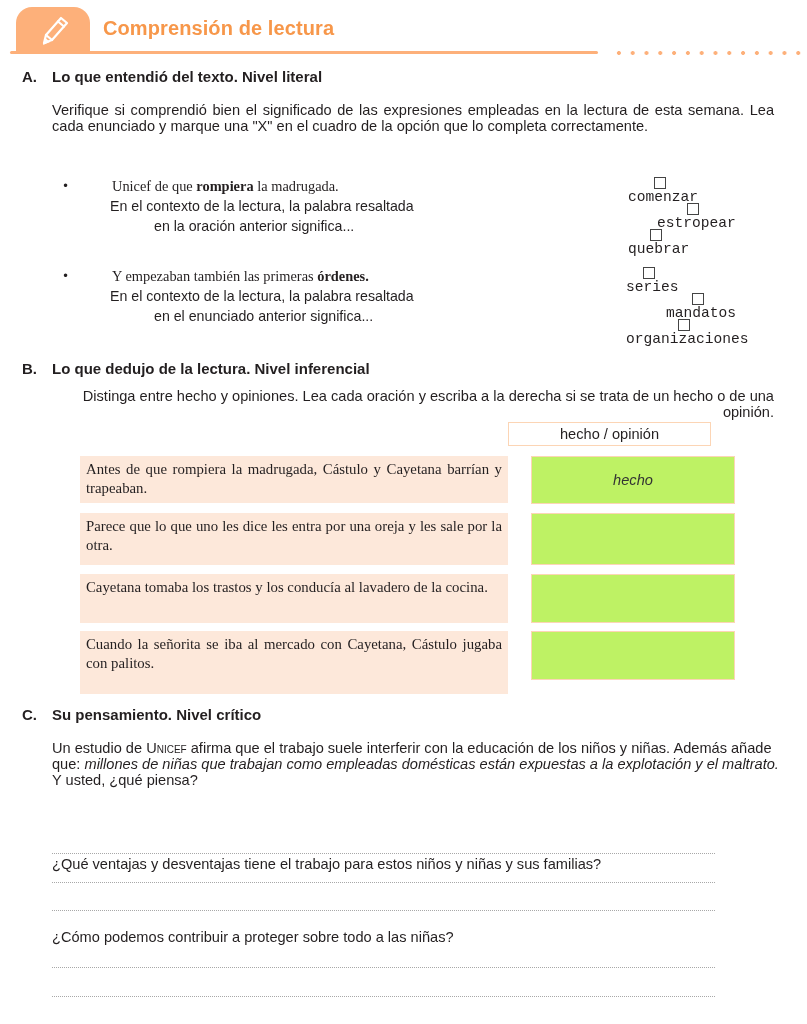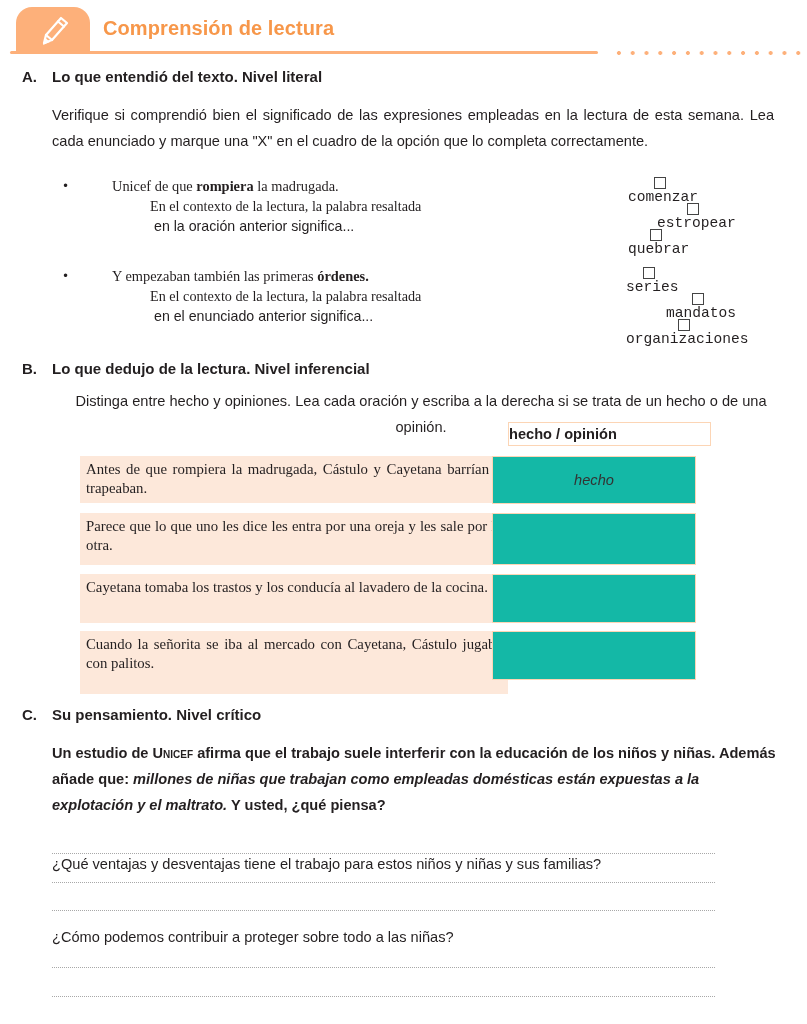--- a/index.html
+++ b/index.html
@@ -15,49 +15,49 @@
   .hdr-line { position: absolute; left: 10px; top: 51px; width: 588px; height: 3px;
               background: #fdb07a; border-radius: 2px; }
   .hdr-dots { position: absolute; left: 612px; top: 51px; width: 190px; height: 4px;
               background-image: radial-gradient(circle, #fdb07a 1.8px, transparent 2.2px);
               background-size: 13.8px 4px; background-repeat: repeat-x; }
 
   .sec-title { position: absolute; left: 22px; font-size: 15px; font-weight: bold;
                font-family: "Liberation Sans", sans-serif; }
   .sec-title .letter { display: inline-block; width: 30px; }
 
-  .para { position: absolute; left: 52px; width: 722px; font-size: 14.6px; line-height: 26px;
+  .para { position: absolute; left: 52px; width: 722px; font-size: 14.6px; line-height: 16px;
           font-family: "Liberation Sans", sans-serif; text-align: justify; }
 
   
   .item { position: absolute; left: 62px; width: 430px; font-size: 14.2px; line-height: 20px; }
   .item .bullet { position: absolute; left: 0; top: 0; font-size: 12px; }
   .item .stmt { position: absolute; left: 50px; top: 0; white-space: nowrap;
                 font-family: "Liberation Serif", serif; font-size: 14.4px; }
   .item .stmt b { font-weight: bold; }
   .item .q1 { position: absolute; left: 48px; top: 20px; white-space: nowrap;
-              font-family: Liberation Serif, serif; margin-left: 40px; }
+              font-family: Liberation Sans, sans-serif; }
   .item .q2 { position: absolute; left: 48px; top: 40px; white-space: nowrap;
               font-family: "Liberation Sans", sans-serif; margin-left: 44px; }
 
   .opt { position: absolute; display: flex; align-items: center; font-size: 14.6px;
          font-family: Liberation Mono, monospace; cursor: pointer; flex-direction: column; }
   .opt .box { width: 12px; height: 12px; border: 1.2px solid #444; margin-right: 6px;
               box-sizing: border-box; background: #fff; }
 
   
   .tbl-head { position: absolute; left: 508px; top: 422px; width: 203px; height: 24px;
-              border: 1px solid #fcd5b5; box-sizing: border-box; 
-              font-weight: bold; font-size: 14.6px; line-height: 22px;
+              border: 1px solid #fcd5b5; box-sizing: border-box; text-align: center;
+              font-weight: normal; font-size: 14.6px; line-height: 22px;
               font-family: "Liberation Sans", sans-serif; }
   .row-stmt { position: absolute; left: 80px; width: 428px; background: #fde8da;
               box-sizing: border-box; padding: 4px 6px 0 6px;
               font-family: "Liberation Serif", serif; font-size: 14.8px; line-height: 19px;
               text-align: justify; }
-  .row-ans { position: absolute; left: 492px; width: 204px; background: #14b8a6;
+  .row-ans { position: absolute; left: 531px; width: 204px; background: #bef264;
              border: 1px solid #fcd5b5; box-sizing: border-box; display: flex;
              align-items: center; justify-content: center; font-style: italic;
              font-size: 14.6px; font-family: "Liberation Sans", sans-serif; color: #333; }
 
   
   .question { position: absolute; left: 52px; font-size: 14.6px;
               font-family: "Liberation Sans", sans-serif; white-space: nowrap; }
   .ans-line { position: absolute; left: 52px; width: 663px; height: 0;
               border-top: 1px dotted #a8a8a8; }
   .smallcaps { font-variant: small-caps; }
@@ -118,40 +118,40 @@
     <span>mandatos</span>
 </label>
 <label class="opt" style="left:626px; top:319px;">
   <span class="box"></span>
     <span>organizaciones</span>
 </label>
 
 <div class="sec-title" style="top:360px;">
   <span class="letter">B.</span><span>Lo que dedujo de la lectura. Nivel inferencial</span>
 </div>
-<div class="para" style="top:388px; text-align:center;margin-left:8px;">Distinga entre hecho y opiniones. Lea cada oración y escriba a la derecha si se trata de un hecho o de una opinión.</div>
+<div class="para" style="top:388px; text-align:right;">Distinga entre hecho y opiniones. Lea cada oración y escriba a la derecha si se trata de un hecho o de una opinión.</div>
 
 <div class="tbl-head">hecho / opinión</div>
 
 <div class="row-stmt" style="top:456px; height:47px;">Antes de que rompiera la madrugada, Cástulo y Cayetana barrían y trapeaban.</div>
 <div class="row-ans" style="top:456px; height:48px;">hecho</div>
 
 <div class="row-stmt" style="top:513px; height:52px;">Parece que lo que uno les dice les entra por una oreja y les sale por la otra.</div>
 <div class="row-ans" style="top:513px; height:52px;"></div>
 
 <div class="row-stmt" style="top:574px; height:49px;">Cayetana tomaba los trastos y los conducía al lavadero de la cocina.</div>
 <div class="row-ans" style="top:574px; height:49px;"></div>
 
 <div class="row-stmt" style="top:631px; height:63px;">Cuando la señorita se iba al mercado con Cayetana, Cástulo jugaba con palitos.</div>
 <div class="row-ans" style="top:631px; height:49px;"></div>
 
 <div class="sec-title" style="top:706px;">
   <span class="letter">C.</span><span>Su pensamiento. Nivel crítico</span>
 </div>
-<div class="para" style="top:740px; text-align:left; width:730px;font-weight:bold;"><span>Un estudio de </span><span class="smallcaps">Unicef</span><span> afirma que el trabajo suele interferir con la educación de los niños y niñas. Además añade que: </span><i>millones de niñas que trabajan como empleadas domésticas están expuestas a la explotación y el maltrato.</i><span> Y usted, ¿qué piensa?</span></div>
+<div class="para" style="top:740px; text-align:left; width:730px;"><span>Un estudio de </span><span class="smallcaps">Unicef</span><span> afirma que el trabajo suele interferir con la educación de los niños y niñas. Además añade que: </span><i>millones de niñas que trabajan como empleadas domésticas están expuestas a la explotación y el maltrato.</i><span> Y usted, ¿qué piensa?</span></div>
 
 <div class="question" style="top:856px;">¿Qué ventajas y desventajas tiene el trabajo para estos niños y niñas y sus familias?</div>
 <div class="ans-line" style="top:853px;"></div>
 <div class="ans-line" style="top:882px;"></div>
 <div class="ans-line" style="top:910px;"></div>
 
 <div class="question" style="top:929px;">¿Cómo podemos contribuir a proteger sobre todo a las niñas?</div>
 <div class="ans-line" style="top:967px;"></div>
 <div class="ans-line" style="top:996px;"></div>
 

